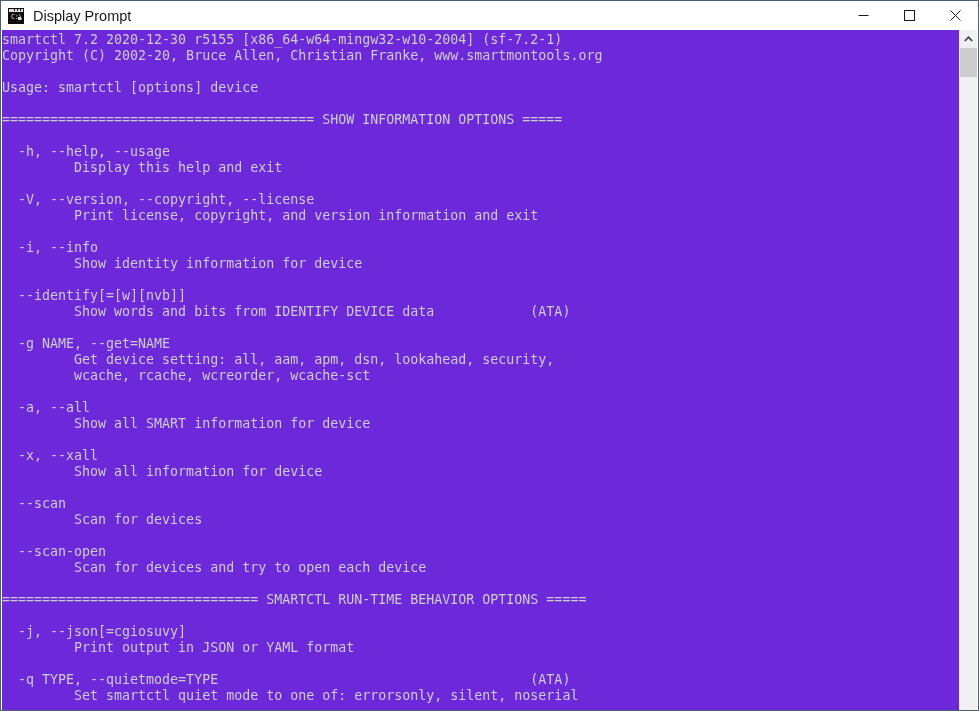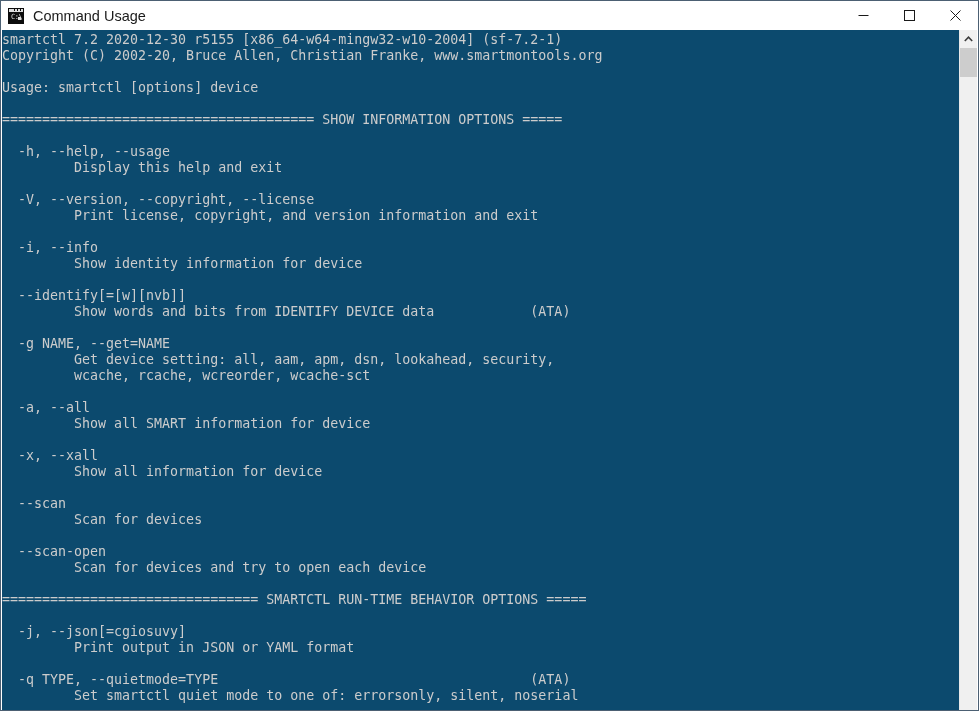--- a/index.html
+++ b/index.html
@@ -112,21 +112,21 @@
   }
   .winbtn svg { display: block; }
 
   
   #console {
     position: absolute;
     left: 1px;
     top: 29px;
     width: 959px;
     bottom: 0;
-    background: #0c4a6e;
+    background: #6d28d9;
     overflow: hidden;
   }
   #console-text {
     position: absolute;
     left: 0px;
     top: 2px;
     margin: 0;
     padding: 0;
     color: #cccccc;
     font-family: "DejaVu Sans Mono", "Liberation Mono", monospace;
@@ -183,21 +183,21 @@
   <div id="titlebar">
     <div id="title-left">
       <span id="app-icon">
         <span class="bar"></span>
         <span class="dot" style="right:2px;"></span>
         <span class="dot" style="right:5px;"></span>
         <span class="dot" style="right:8px;"></span>
         <span class="prompt">C:\</span>
         <span class="cursor"></span>
       </span>
-      <span id="title-text">Command Usage</span>
+      <span id="title-text">Display Prompt</span>
     </div>
 
     <button class="winbtn" title="Minimize">
       <svg width="11" height="11" viewBox="0 0 11 11" aria-hidden="true">
         <line x1="0.5" y1="5.5" x2="10.5" y2="5.5" stroke="#1a1a1a" stroke-width="1"></line>
       </svg>
     </button>
 
     <button class="winbtn" title="Maximize">
       <svg width="11" height="11" viewBox="0 0 11 11" aria-hidden="true">

